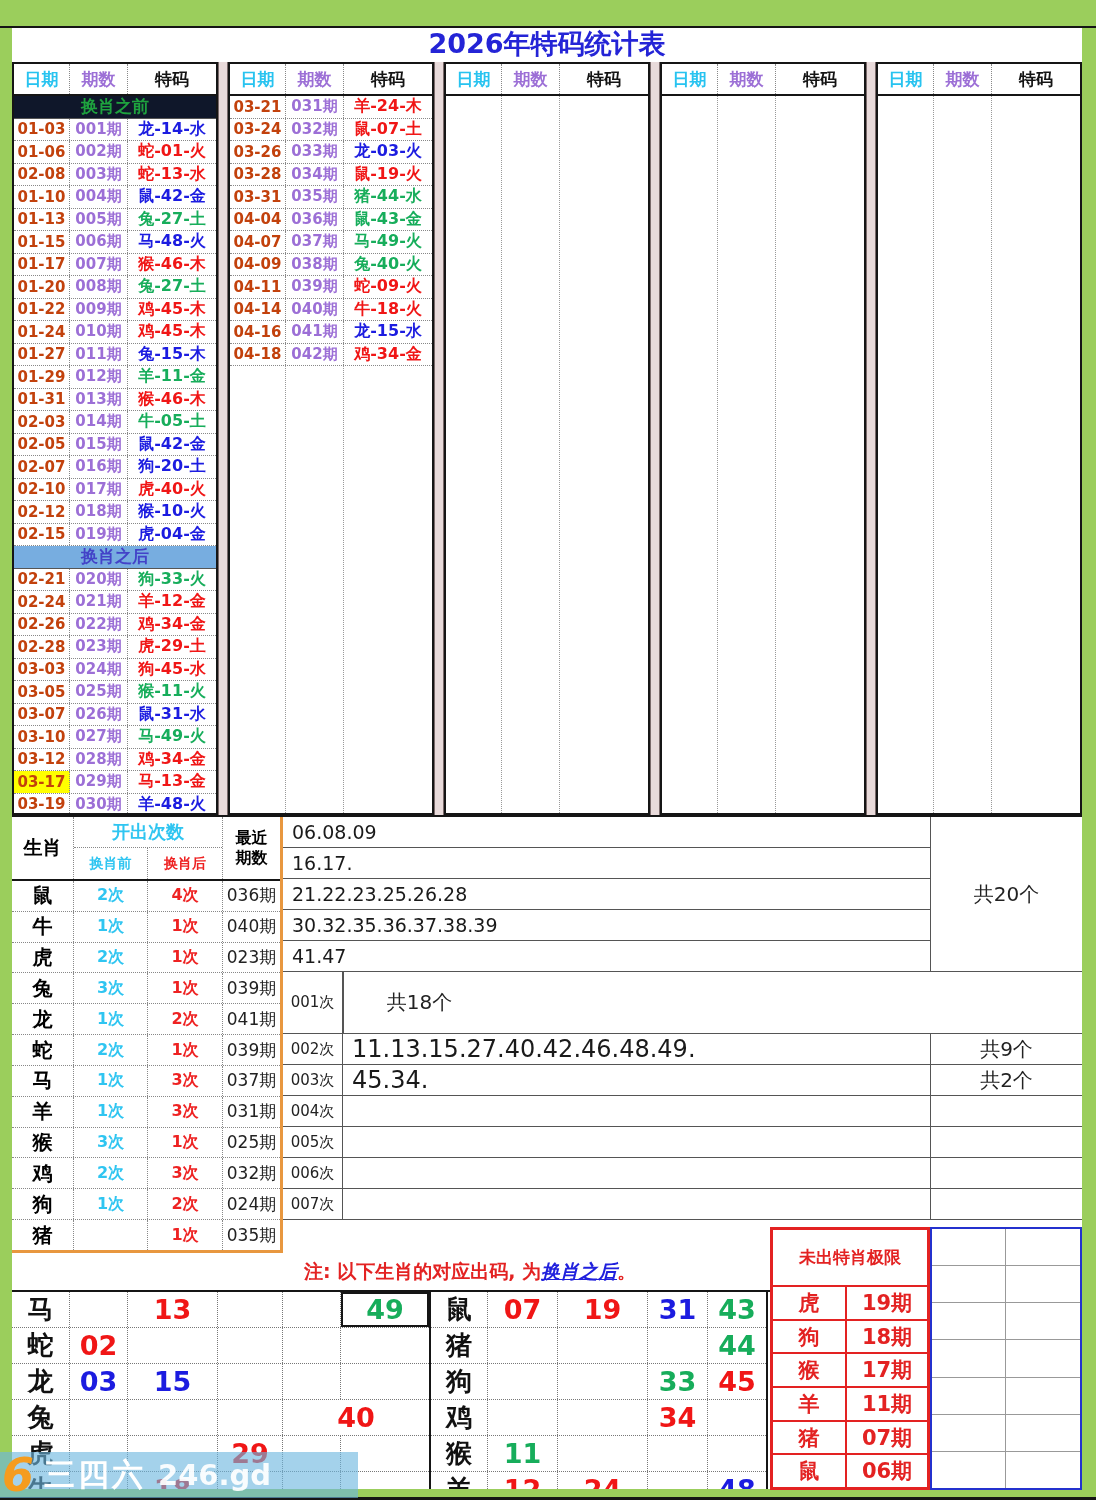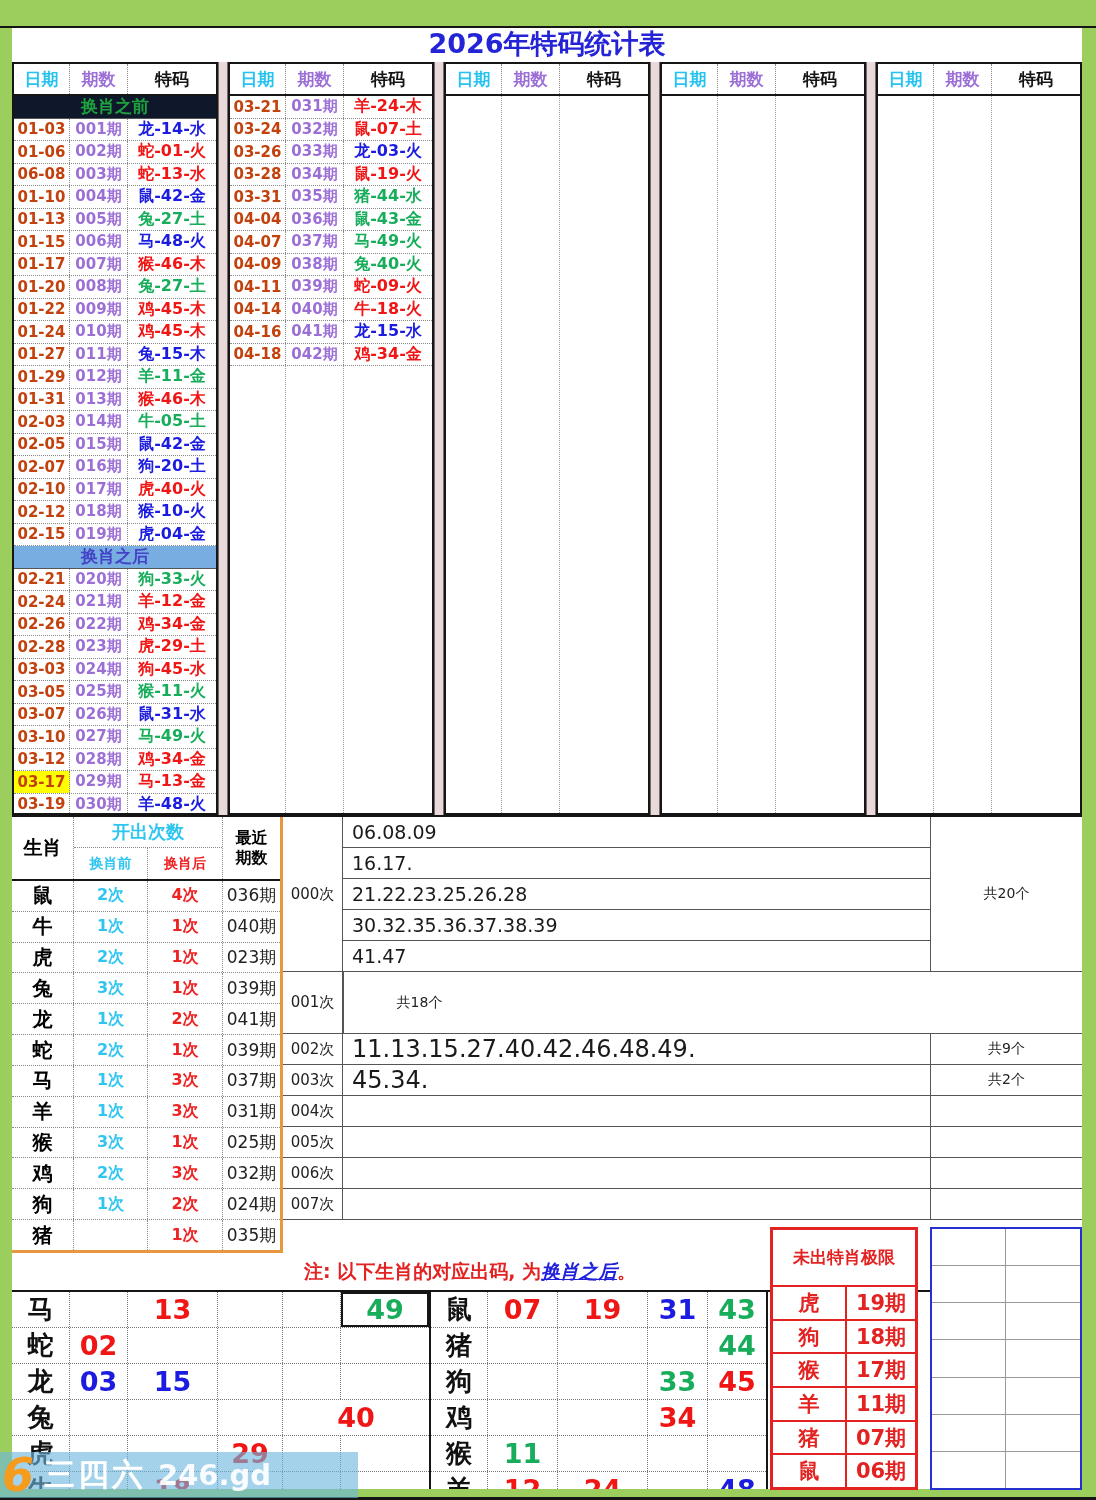--- a/index.html
+++ b/index.html
@@ -59,21 +59,21 @@
   .st-a{width:75px;display:flex;align-items:center;justify-content:center;color:#EE2222;font-size:16px;font-weight:bold;border-right:1px dotted #888;box-sizing:border-box;}
   .st-r{flex:1;display:flex;align-items:center;justify-content:center;font-size:17px;color:#222;}
 
   .freq{flex:1;display:flex;flex-direction:column;}
   .freq-row{display:flex;border-bottom:1px solid #555;box-sizing:border-box;}
   .fq-label{width:60px;min-width:60px;display:flex;align-items:center;justify-content:center;font-size:15px;color:#222;border-right:1px solid #555;box-sizing:border-box;}
   .fq-content{flex:1;display:flex;flex-direction:column;justify-content:center;}
   .fline{height:31px;line-height:31px;padding-left:9px;font-size:19px;font-weight:500;color:#1a1a1a;box-sizing:border-box;}
   .fline.div{border-bottom:1px solid #555;}
   .fq-content.big .fline{font-size:24px;font-weight:500;}
-  .fq-total{width:152px;min-width:152px;display:flex;align-items:center;justify-content:center;font-size:14px;color:#222;border-left:1px solid #555;box-sizing:border-box;}
+  .fq-total{width:152px;min-width:152px;display:flex;align-items:center;justify-content:center;font-size:20px;color:#222;border-left:1px solid #555;box-sizing:border-box;}
 
   
   .note{height:37px;display:flex;align-items:center;box-sizing:border-box;}
   .note-inner{width:916px;text-align:center;font-size:19px;font-weight:bold;color:#E32222;}
   .note-hl{color:#2020DD;font-style:italic;text-decoration:underline;}
 
   
   .bottom{display:flex;height:200px;border-top:2px solid #151515;box-sizing:border-box;}
   .btable{display:flex;flex-direction:column;border-right:2px solid #151515;box-sizing:border-box;background:#fff;}
   .btable-l{width:419px;min-width:419px;}
@@ -84,21 +84,21 @@
   .bc{display:flex;align-items:center;justify-content:center;font-size:27px;font-weight:600;border-right:1px dotted #777;box-sizing:border-box;}
   .bc:last-child{border-right:none;}
   .btable-l .bz{width:58px;}
   .blc1{width:58px;}.blc2{width:90px;}.blc3{width:65px;}.blc4{width:58px;}.blc5{flex:1;}
   .blspan{flex:1;}
   .btable-r .bz{width:57px;}
   .brc1{width:70px;}.brc2{width:90px;}.brc3{width:60px;}.brc4{flex:1;}
   .boxed{border:2px solid #151515 !important;}
 
   
-  .limitbox{position:absolute;left:770px;top:1227px;width:148px;height:263px;border:3px solid #E32222;
+  .limitbox{position:absolute;left:770px;top:1227px;width:160px;height:263px;border:3px solid #E32222;
             box-sizing:border-box;background:#fff;display:flex;flex-direction:column;z-index:3;}
   .limit-title{height:57px;min-height:57px;display:flex;align-items:center;justify-content:center;
                color:#E32222;font-size:17px;font-weight:bold;border-bottom:2px solid #E32222;box-sizing:border-box;}
   .limit-row{flex:1;display:flex;border-bottom:2px solid #E32222;box-sizing:border-box;}
   .limit-row:last-child{border-bottom:none;}
   .lz{width:74px;display:flex;align-items:center;justify-content:center;color:#E32222;font-size:21px;font-weight:600;border-right:2px solid #E32222;box-sizing:border-box;}
   .lp{flex:1;display:flex;align-items:center;justify-content:center;color:#E32222;font-size:21px;font-weight:600;}
 
   
   .bluebox{position:absolute;left:930px;top:1227px;width:152px;height:263px;border:2px solid #2431CE;
@@ -137,21 +137,21 @@
             <div class="gc1">01-03</div>
             <div class="gc2">001期</div>
             <div class="gc3 w-blue">龙-14-水</div>
           </div>
           <div class="grow">
             <div class="gc1">01-06</div>
             <div class="gc2">002期</div>
             <div class="gc3 w-red">蛇-01-火</div>
           </div>
           <div class="grow">
-            <div class="gc1">06-08</div>
+            <div class="gc1">02-08</div>
             <div class="gc2">003期</div>
             <div class="gc3 w-red">蛇-13-水</div>
           </div>
           <div class="grow">
             <div class="gc1">01-10</div>
             <div class="gc2">004期</div>
             <div class="gc3 w-blue">鼠-42-金</div>
           </div>
           <div class="grow">
             <div class="gc1">01-13</div>
@@ -490,21 +490,20 @@
             <div class="stats-row">
               <div class="st-z">猪</div>
               <div class="st-b"></div>
               <div class="st-a">1次</div>
               <div class="st-r">035期</div>
             </div>
           </div>
       </div>
       <div class="freq" id="freq">
           <div class="freq-row" style="height: 155px;">
-            <div class="fq-label">000次</div>
             <div class="fq-content">
               <div class="fline div">06.08.09</div>
               <div class="fline div">16.17.</div>
               <div class="fline div">21.22.23.25.26.28</div>
               <div class="fline div">30.32.35.36.37.38.39</div>
               <div class="fline">41.47</div>
             </div>
             <div class="fq-total">共20个</div>
           </div>
           <div class="freq-row" style="height: 62px;">

